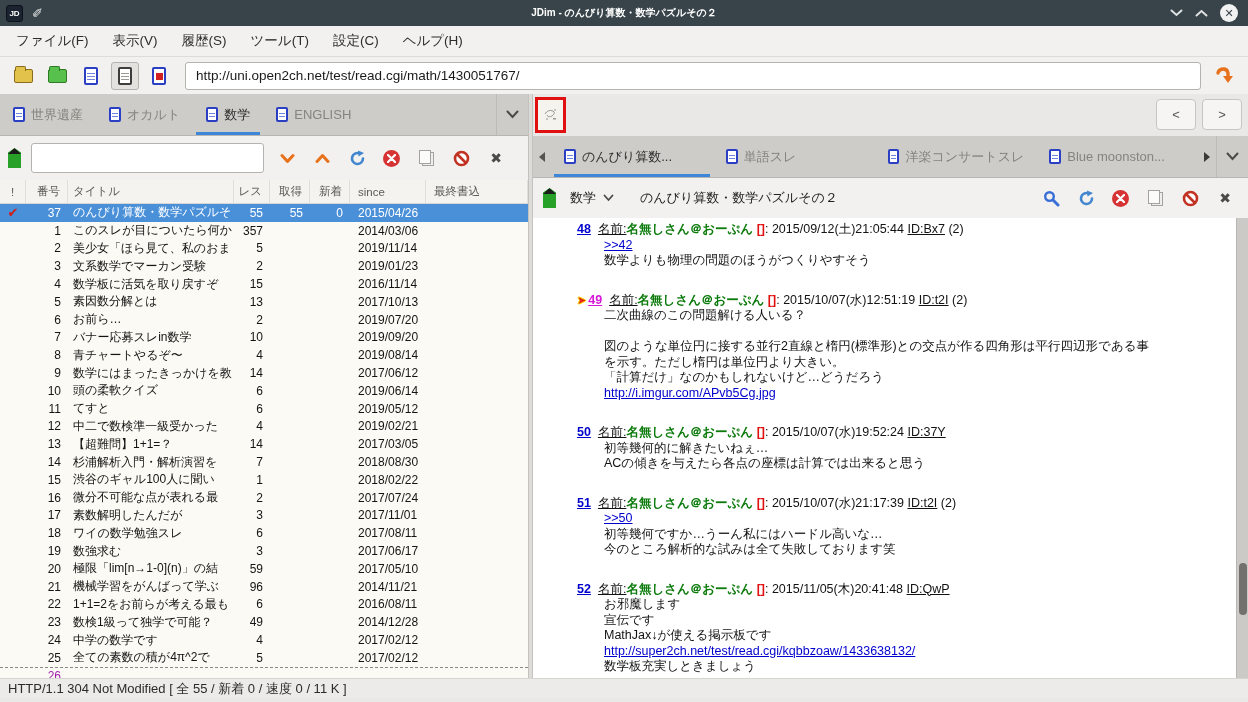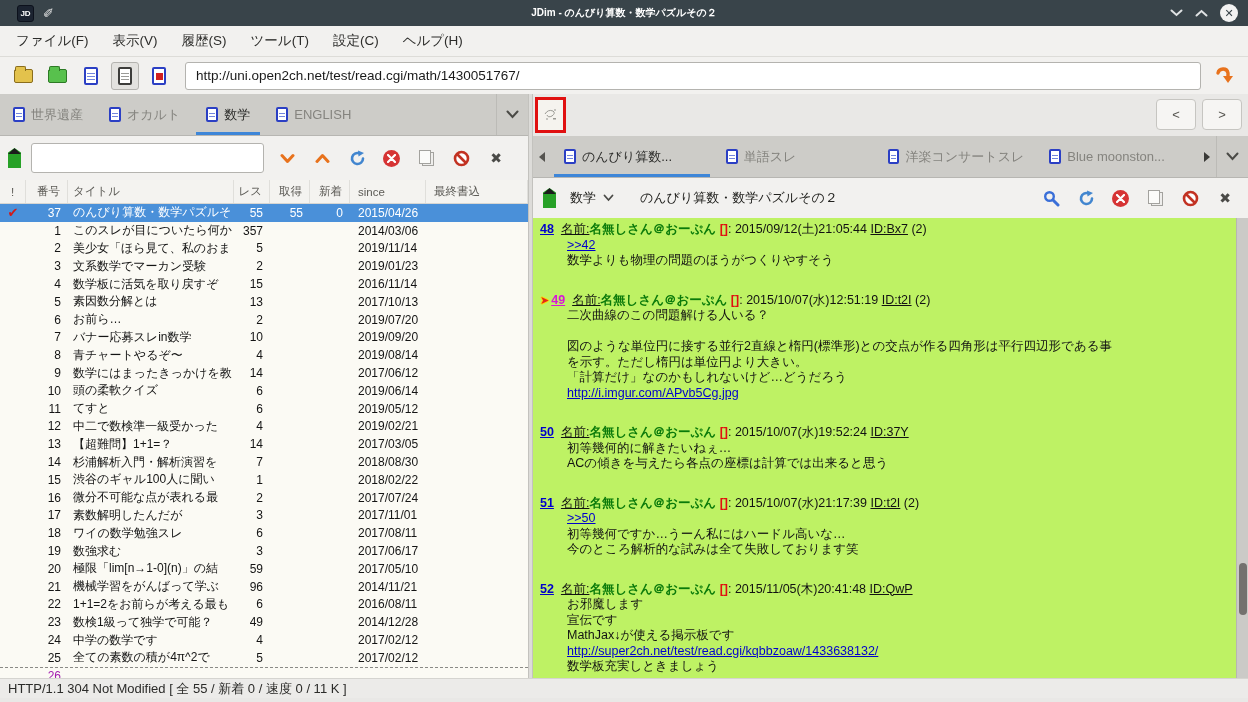--- a/index.html
+++ b/index.html
@@ -3,21 +3,21 @@
 <meta charset="utf-8">
 <style>
   * { box-sizing: border-box; margin: 0; padding: 0; }
   html,body { width:1248px; height:702px; overflow:hidden;
     font-family:"Liberation Sans","DejaVu Sans",sans-serif; background:#e9e8e6; }
   .window { position:relative; width:1248px; height:702px; background:#e9e8e6; }
 
   
   .titlebar { position:absolute; top:0; left:0; width:1248px; height:26px;
     background:#39444a; display:flex; align-items:center; color:#fff; }
-  .tb-left { display:flex; align-items:center; gap:9px; padding-left:17px; width:170px; }
+  .tb-left { display:flex; align-items:center; gap:9px; padding-left:6px; width:170px; }
   .appicon { width:17px; height:17px; background:#1b2330; border:1px solid #0c111c; border-radius:3px;
     color:#fff; font-size:8px; font-weight:bold; display:flex; align-items:center; justify-content:center; }
   .pin { color:#e8e8e8; font-size:13px; line-height:1; }
   .tb-title { flex:1; text-align:center; font-size:10px; font-weight:bold; color:#ffffff; }
   .tb-right { display:flex; align-items:center; gap:12px; padding-right:10px; width:170px; justify-content:flex-end; }
   .winbtn { color:#dfe2e3; display:flex; align-items:center; }
   .win-close { width:18px; height:18px; border-radius:50%; background:#f2f2f2; color:#39444a;
     font-size:11px; font-weight:bold; display:flex; align-items:center; justify-content:center; }
 
   
@@ -106,21 +106,21 @@
     display:flex; align-items:center; justify-content:center; }
   .nav-btns { position:absolute; right:6px; top:5px; display:flex; gap:6px; }
   .navbtn { width:40px; height:31px; background:#f6f5f3; border:1px solid #c6c5c1; border-radius:4px;
     color:#55544f; font-size:13px; display:flex; align-items:center; justify-content:center; }
 
   .thread-toolbar { height:40px; background:#f2f1ef; display:flex; align-items:center; padding:0 10px; }
   .board-select { display:flex; align-items:center; gap:7px; margin-left:14px; font-size:13px; color:#22221f; }
   .thr-title { margin-left:26px; font-size:13px; color:#22221f; flex:1; white-space:nowrap; overflow:hidden; }
   .ticons { display:flex; align-items:center; gap:17px; padding-right:4px; }
 
-  .posts-wrap { position:relative; height:460px; background:#bef264; overflow:hidden; }
+  .posts-wrap { position:relative; height:460px; background:#ffffff; overflow:hidden;padding-left:37px; }
   .posts { padding:4px 20px 0 7px; font-size:12.5px; line-height:15.5px; color:#121212; }
   .post { margin-bottom:24px; }
   .post-head { white-space:nowrap; }
   .marker { color:#e22a1a; font-size:11px; margin-right:2px;
     text-shadow:-1px 0 #ffd900, 1px 0 #ffd900, 0 -1px #ffd900, 0 1px #ffd900; }
   .post-num { color:#0000cc; font-weight:bold; text-decoration:underline; }
   .post-num.visited { color:#d816d8; }
   .name-label { margin-left:7px; text-decoration:underline; }
   .name { color:#0a7a0a; font-weight:bold; }
   .mail { color:#e01010; font-weight:bold; }

